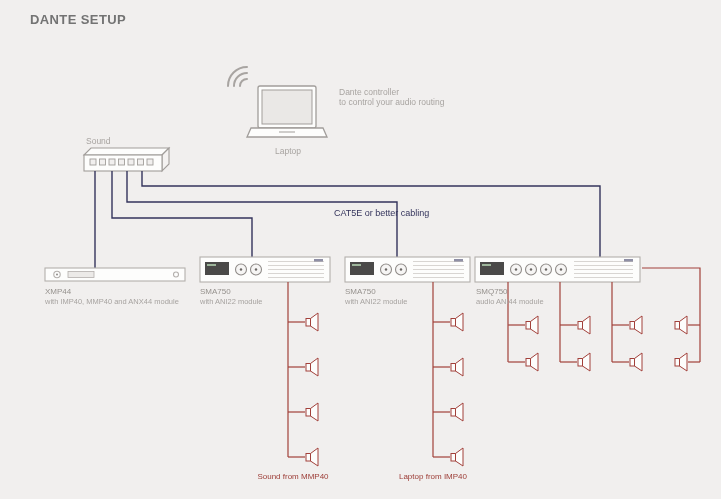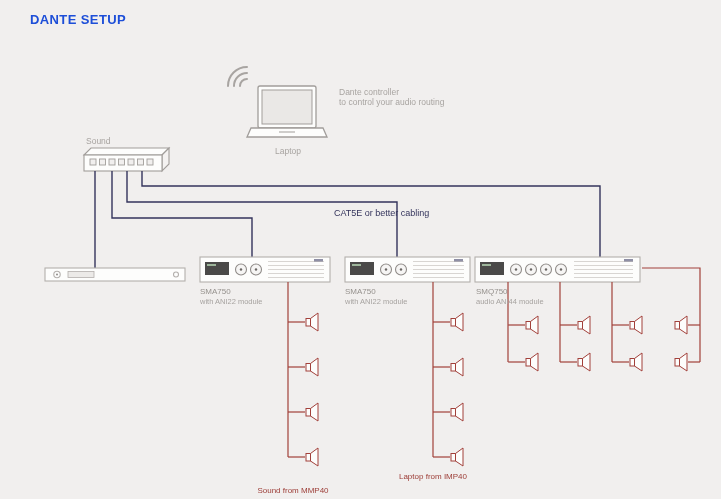--- a/index.html
+++ b/index.html
@@ -2,30 +2,30 @@
 <html><head>
 <meta charset="utf-8">
 <style>
   html,body{margin:0;padding:0;background:#ffffff;}
   #stage{
     position:relative;width:721px;height:499px;background:#f1efee;
     font-family:"Liberation Sans", sans-serif;overflow:hidden;
   }
   #art{position:absolute;left:0;top:0;}
   .lbl{position:absolute;white-space:nowrap;}
-  .title{left:30px;top:12px;font-size:13px;font-weight:bold;color:#1d4ed8;letter-spacing:.4px;}
+  .title{left:30px;top:12px;font-size:13px;font-weight:bold;color:#737373;letter-spacing:.4px;}
   .note{left:339px;top:87px;font-size:8.5px;color:#a8a4a1;line-height:10px;}
   .note span{display:block;}
   .laptop-label{left:256px;top:146px;width:64px;text-align:center;font-size:8.5px;color:#a8a4a1;}
   .switch-label{left:86px;top:136px;font-size:8.5px;color:#a8a4a1;}
   .cat5e{left:334px;top:164px;font-size:9px;color:#34345c;margin-top:44px;}
   .dev-label{position:absolute;font-size:8px;color:#95918d;line-height:9.5px;}
   .dev-label .module{display:block;font-size:7.5px;color:#a7a3a0;}
   .sound{position:absolute;font-size:8px;color:#9c3c36;text-align:center;}
-  .s1{left:238px;width:110px;top:472px;margin-top:14px;}
+  .s1{left:238px;width:110px;top:472px;}
   .s2{left:383px;width:100px;top:472px;}
   .s3{left:510px;width:180px;top:387px;}
 </style>
 </head>
 <body>
 
 <div id="stage">
 
   <svg id="art" width="721" height="499" viewBox="0 0 721 499">
     <defs>
@@ -194,20 +194,24 @@
 
   <div class="lbl note">
     <span>Dante controller</span>
     <span>to control your audio routing</span>
   </div>
 
   <div class="lbl laptop-label">Laptop</div>
   <div class="lbl switch-label">Sound</div>
   <div class="lbl cat5e">CAT5E or better cabling</div>
 
+  <div class="dev-label" style="left:45px;top:287px;">
+    <span>XMP44</span>
+    <span class="module">with IMP40, MMP40 and ANX44 module</span>
+  </div>
   <div class="dev-label" style="left:200px;top:287px;">
     <span>SMA750</span>
     <span class="module">with ANI22 module</span>
   </div>
   <div class="dev-label" style="left:345px;top:287px;">
     <span>SMA750</span>
     <span class="module">with ANI22 module</span>
   </div>
   <div class="dev-label" style="left:476px;top:287px;">
     <span>SMQ750</span>

